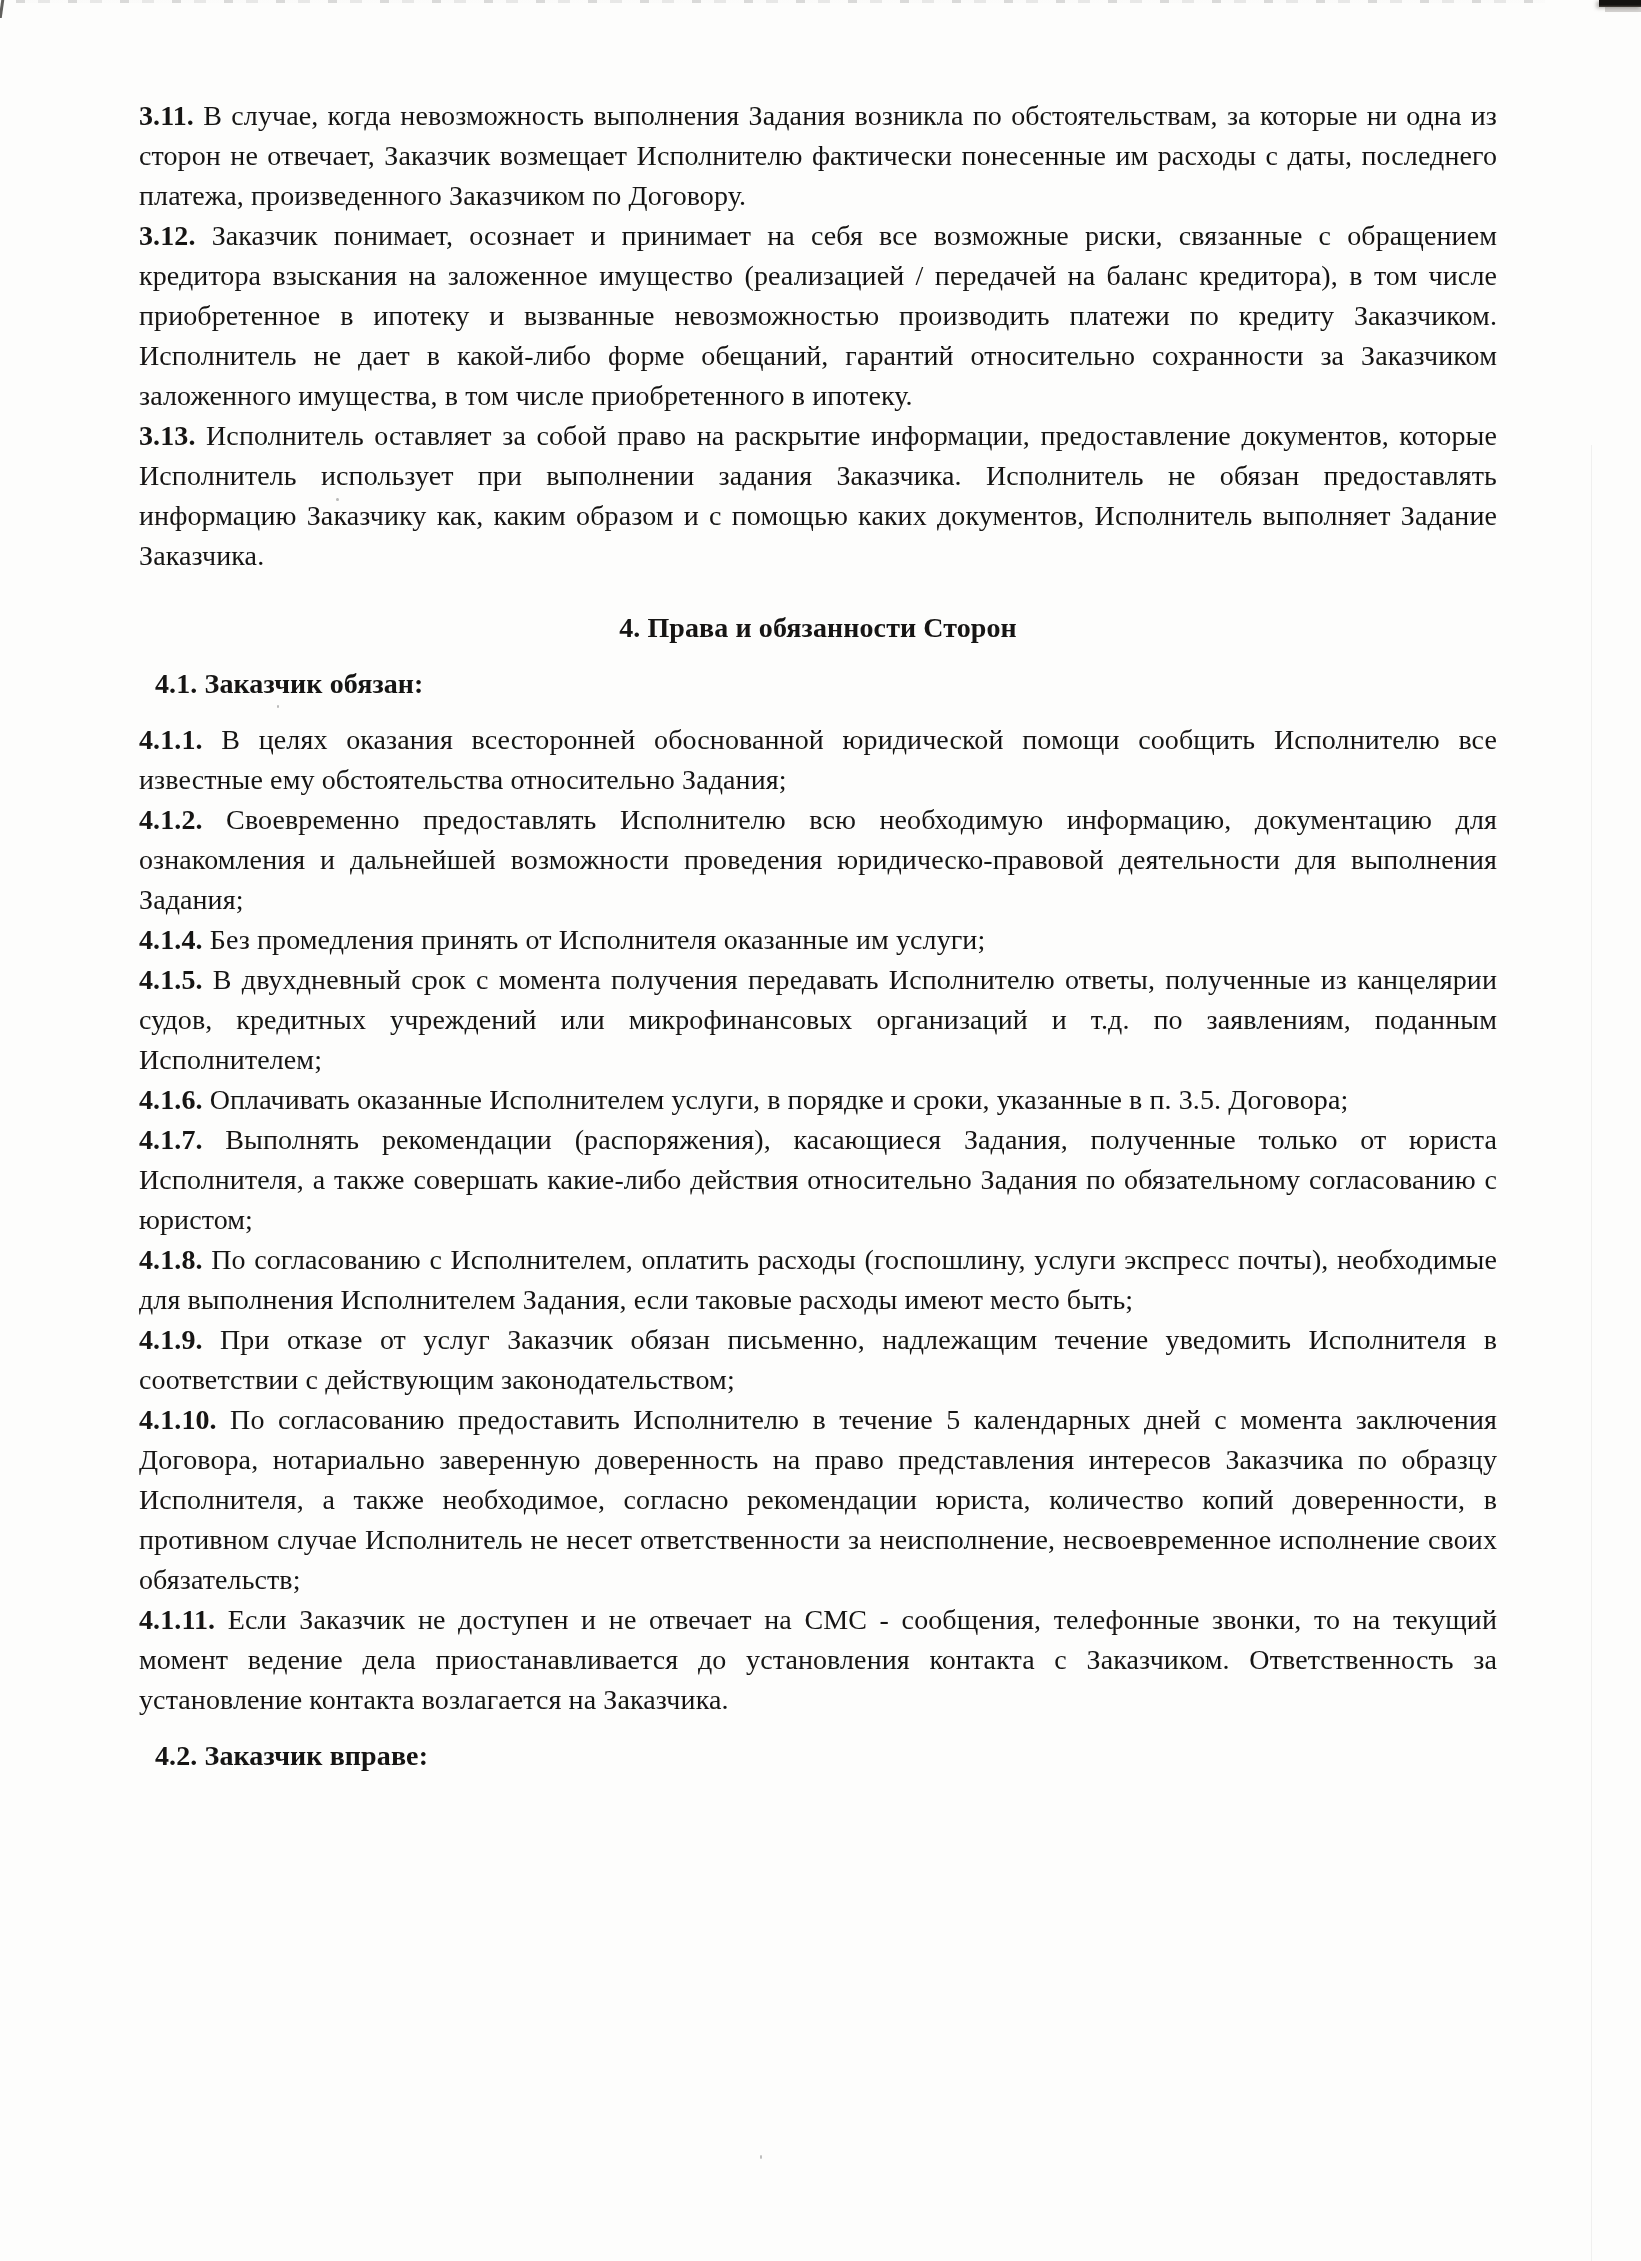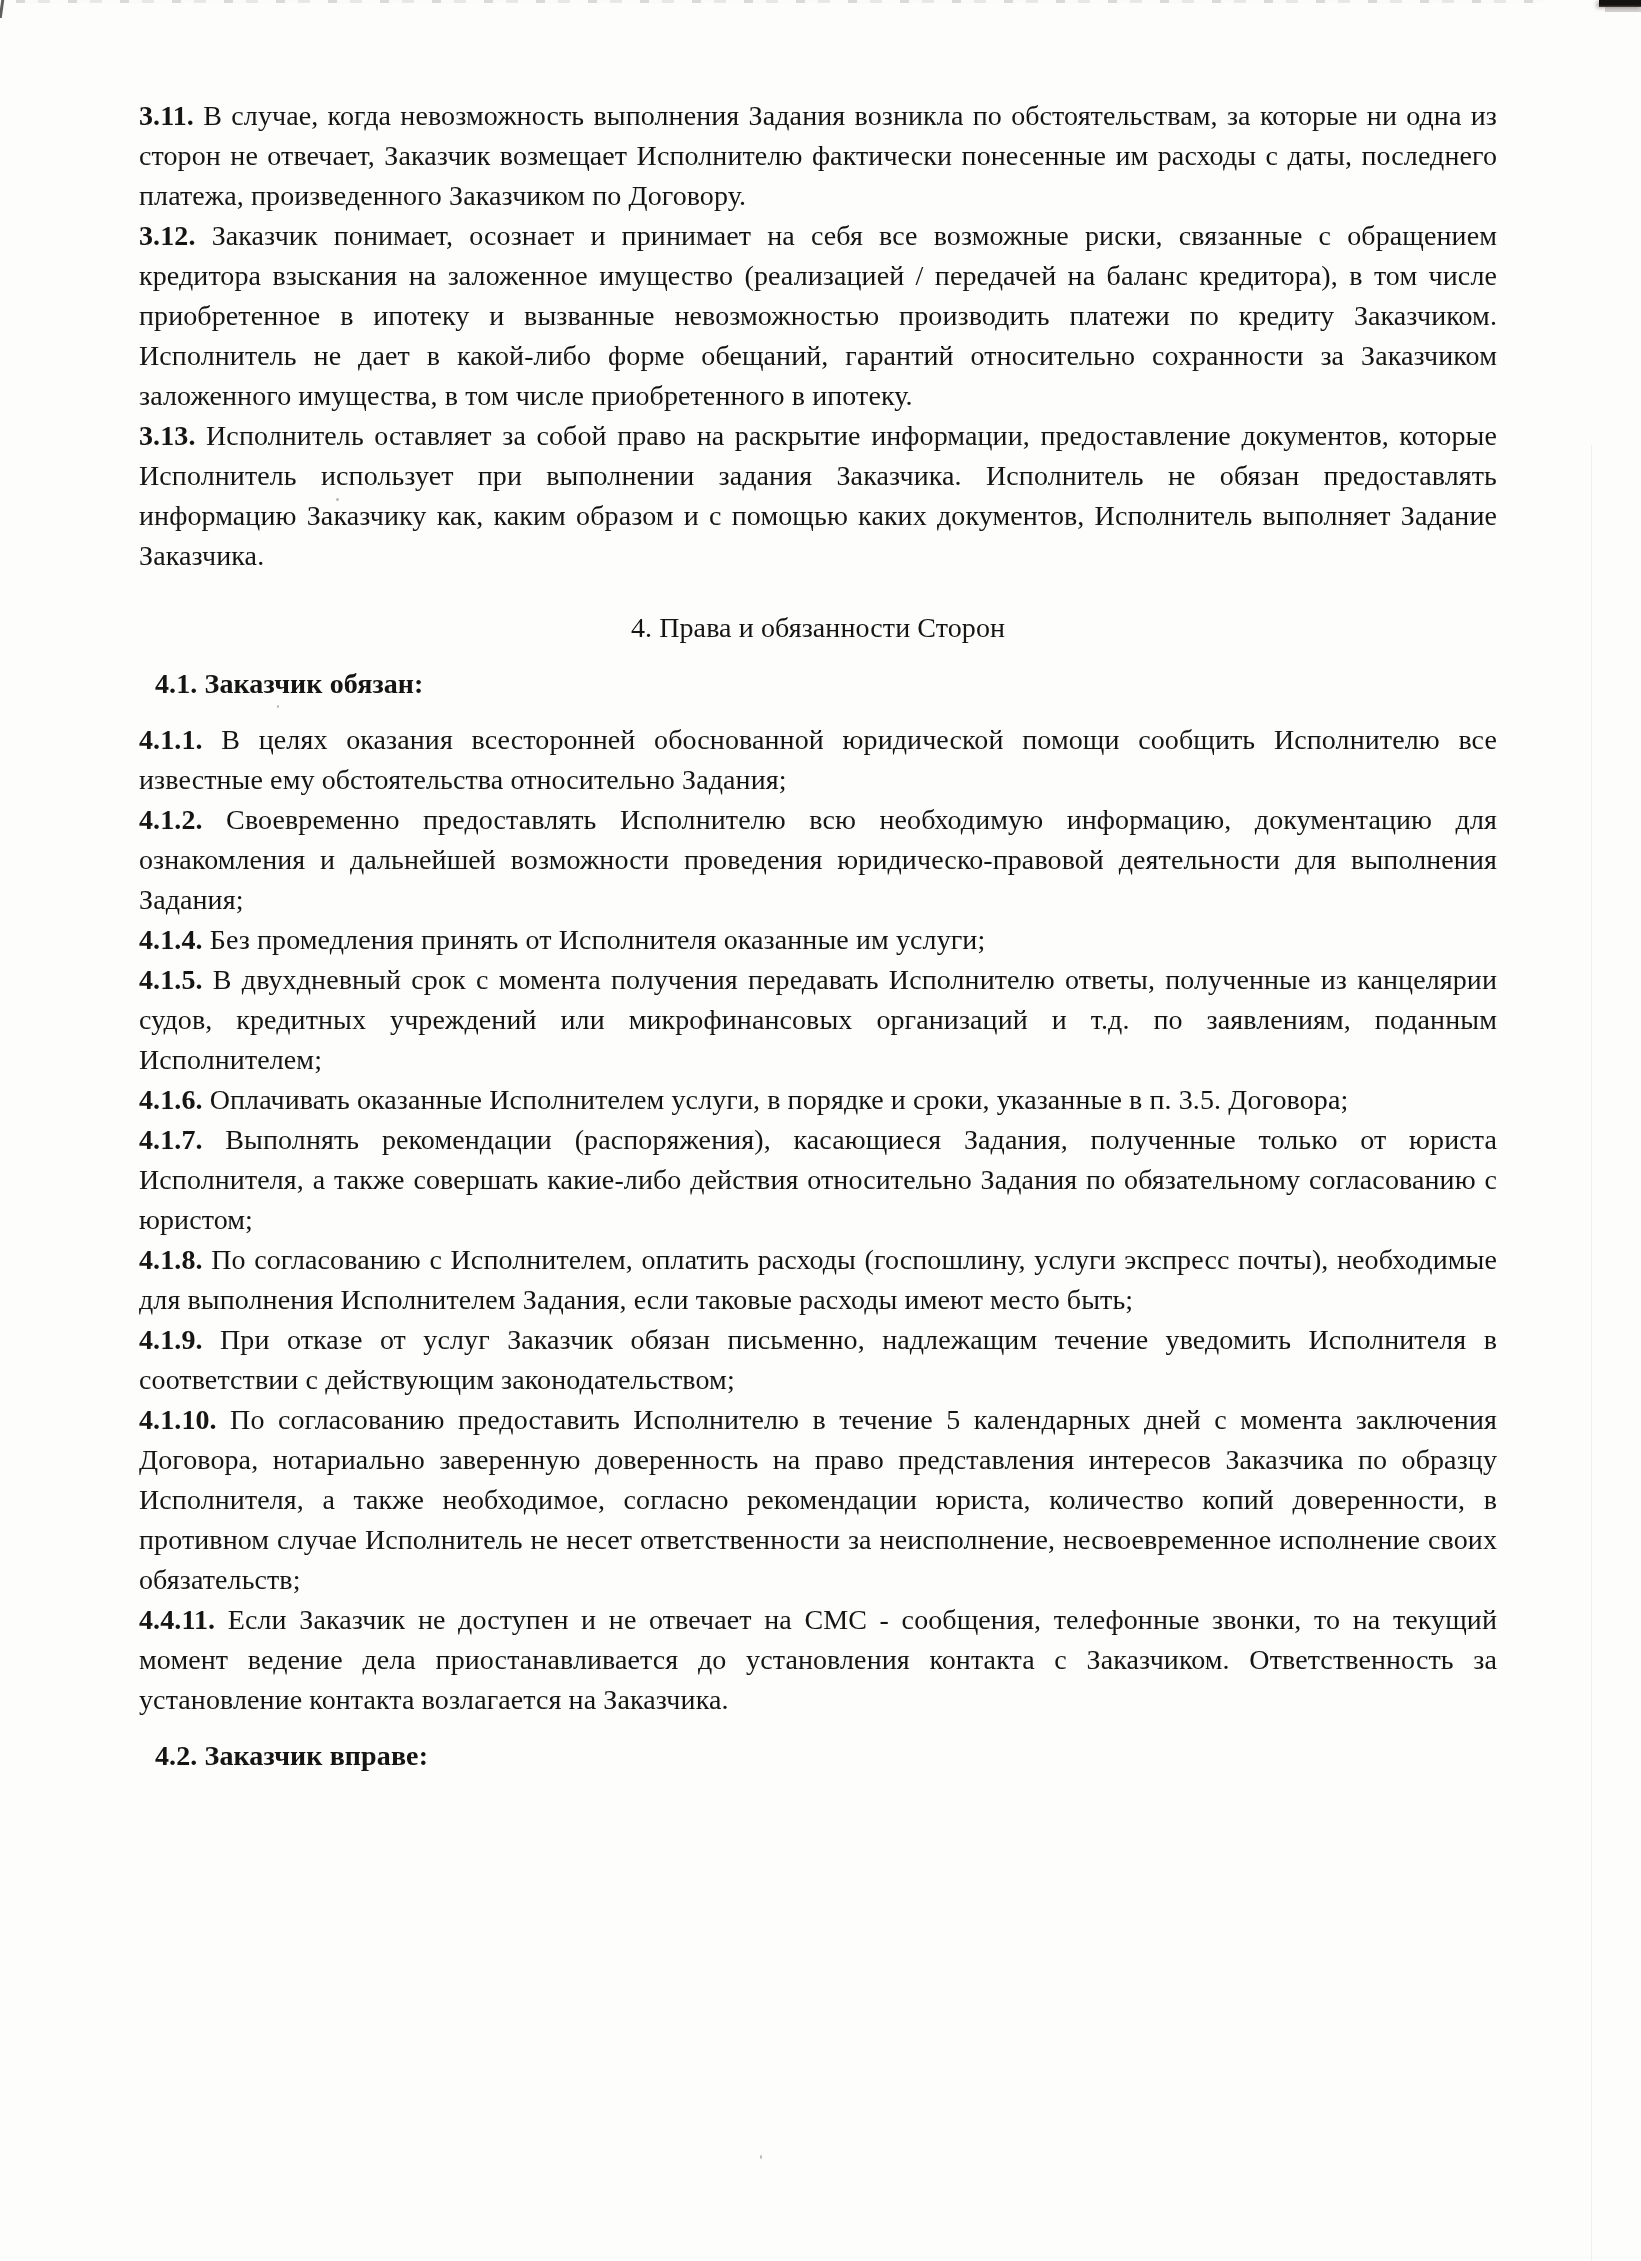--- a/index.html
+++ b/index.html
@@ -24,21 +24,21 @@
     font-size: 28px;
     line-height: 40px;
     text-align: justify;
     letter-spacing: 0.1px;
   }
   .clause { margin: 0; }
   .clause .num { font-weight: bold; }
   .section-heading {
     margin: 32px 0 0 0;
     text-align: center;
-    font-weight: normal;
+    font-weight: bold;
     font-size: 28px;
     line-height: 40px;
   }
   .subheading {
     margin: 16px;
     font-weight: bold;
   }
   
   .artifact-corner-smudge {
     position: absolute;
@@ -127,19 +127,19 @@
     <p class="clause"><b class="num">4.1.6.</b> <span>Оплачивать оказанные Исполнителем услуги, в порядке и сроки, указанные в п. 3.5. Договора;</span></p>
 
     <p class="clause"><b class="num">4.1.7.</b> <span>Выполнять рекомендации (распоряжения), касающиеся Задания, полученные только от юриста Исполнителя, а также совершать какие-либо действия относительно Задания по обязательному согласованию с юристом;</span></p>
 
     <p class="clause"><b class="num">4.1.8.</b> <span>По согласованию с Исполнителем, оплатить расходы (госпошлину, услуги экспресс почты), необходимые для выполнения Исполнителем Задания, если таковые расходы имеют место быть;</span></p>
 
     <p class="clause"><b class="num">4.1.9.</b> <span>При отказе от услуг Заказчик обязан письменно, надлежащим течение уведомить Исполнителя в соответствии с действующим законодательством;</span></p>
 
     <p class="clause"><b class="num">4.1.10.</b> <span>По согласованию предоставить Исполнителю в течение 5 календарных дней с момента заключения Договора, нотариально заверенную доверенность на право представления интересов Заказчика по образцу Исполнителя, а также необходимое, согласно рекомендации юриста, количество копий доверенности, в противном случае Исполнитель не несет ответственности за неисполнение, несвоевременное исполнение своих обязательств;</span></p>
 
-    <p class="clause"><b class="num">4.4.11.</b> <span>Если Заказчик не доступен и не отвечает на СМС - сообщения, телефонные звонки, то на текущий момент ведение дела приостанавливается до установления контакта с Заказчиком. Ответственность за установление контакта возлагается на Заказчика.</span></p>
+    <p class="clause"><b class="num">4.1.11.</b> <span>Если Заказчик не доступен и не отвечает на СМС - сообщения, телефонные звонки, то на текущий момент ведение дела приостанавливается до установления контакта с Заказчиком. Ответственность за установление контакта возлагается на Заказчика.</span></p>
 
     <p class="clause subheading"><span class="num">4.2.</span> <span>Заказчик вправе:</span></p>
 
   </div>
 </div>
 
 
 </body></html>

